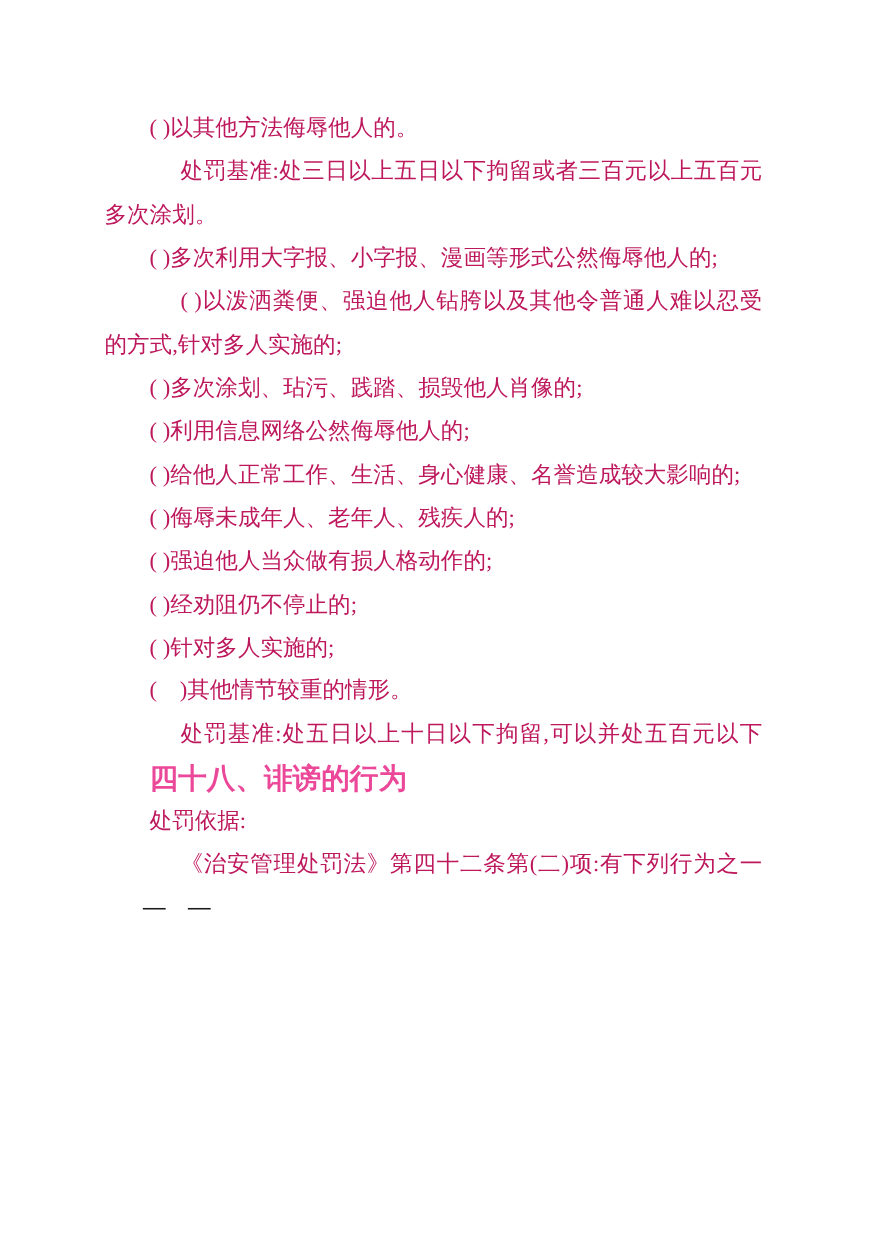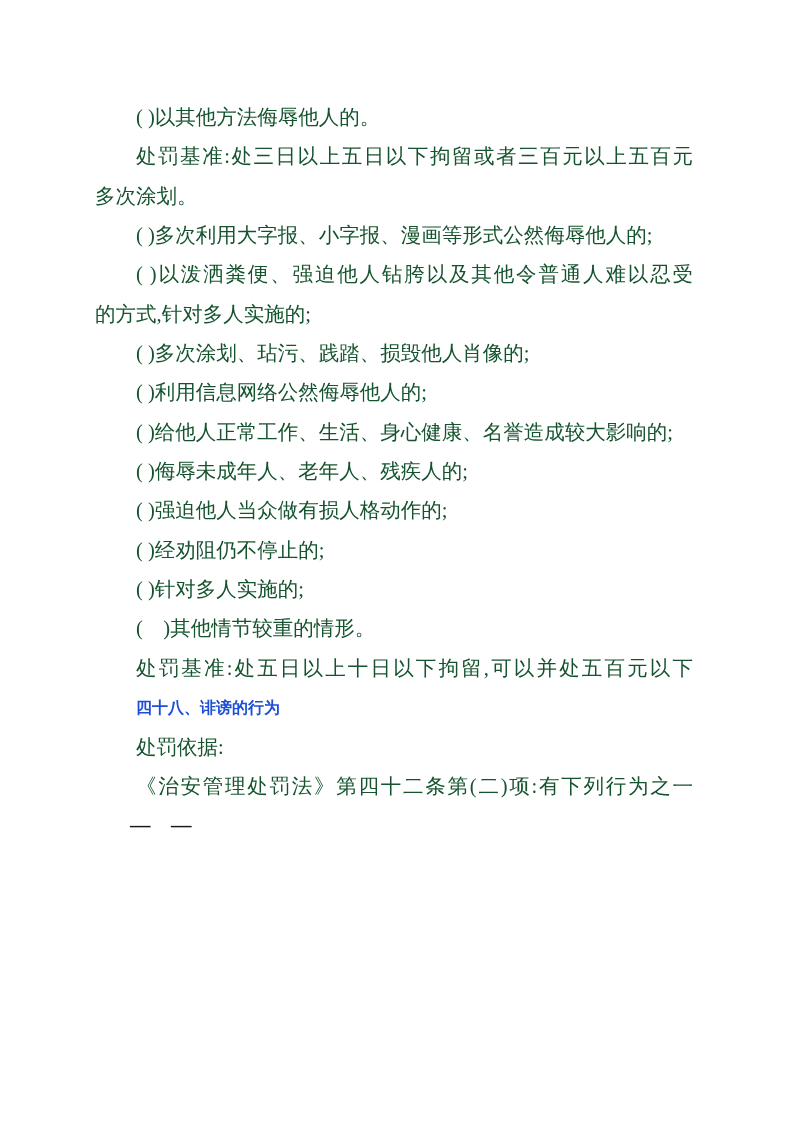--- a/index.html
+++ b/index.html
@@ -25,38 +25,39 @@
   .content {
     position: absolute;
     left: 95px;
     top: 98px;
     width: 598px;
   }
   .line {
     height: 39.35px;
     line-height: 39.35px;
     font-size: 20.5px;
-    color: #14532d;
+    color: #be185d;
     white-space: nowrap;
     text-align: left;
   }
   .line.indent {
     padding-left: 41px;
   }
   .line.fill {
     white-space: normal;
     text-align: justify;
     text-align-last: justify;
+    margin-left: 28px;
     -moz-text-align-last: justify;
   }
   .line.heading {
     font-family: "Liberation Sans", sans-serif;
     font-weight: bold;
-    font-size: 16px;
-    color: #1d4ed8;
+    font-size: 26px;
+    color: #ec4899;
   }
   .line.dashes {
     padding-left: 35px;
     font-weight: bold;
     color: #1a1a1a;
   }
 </style>
 </head>
 <body>
 

